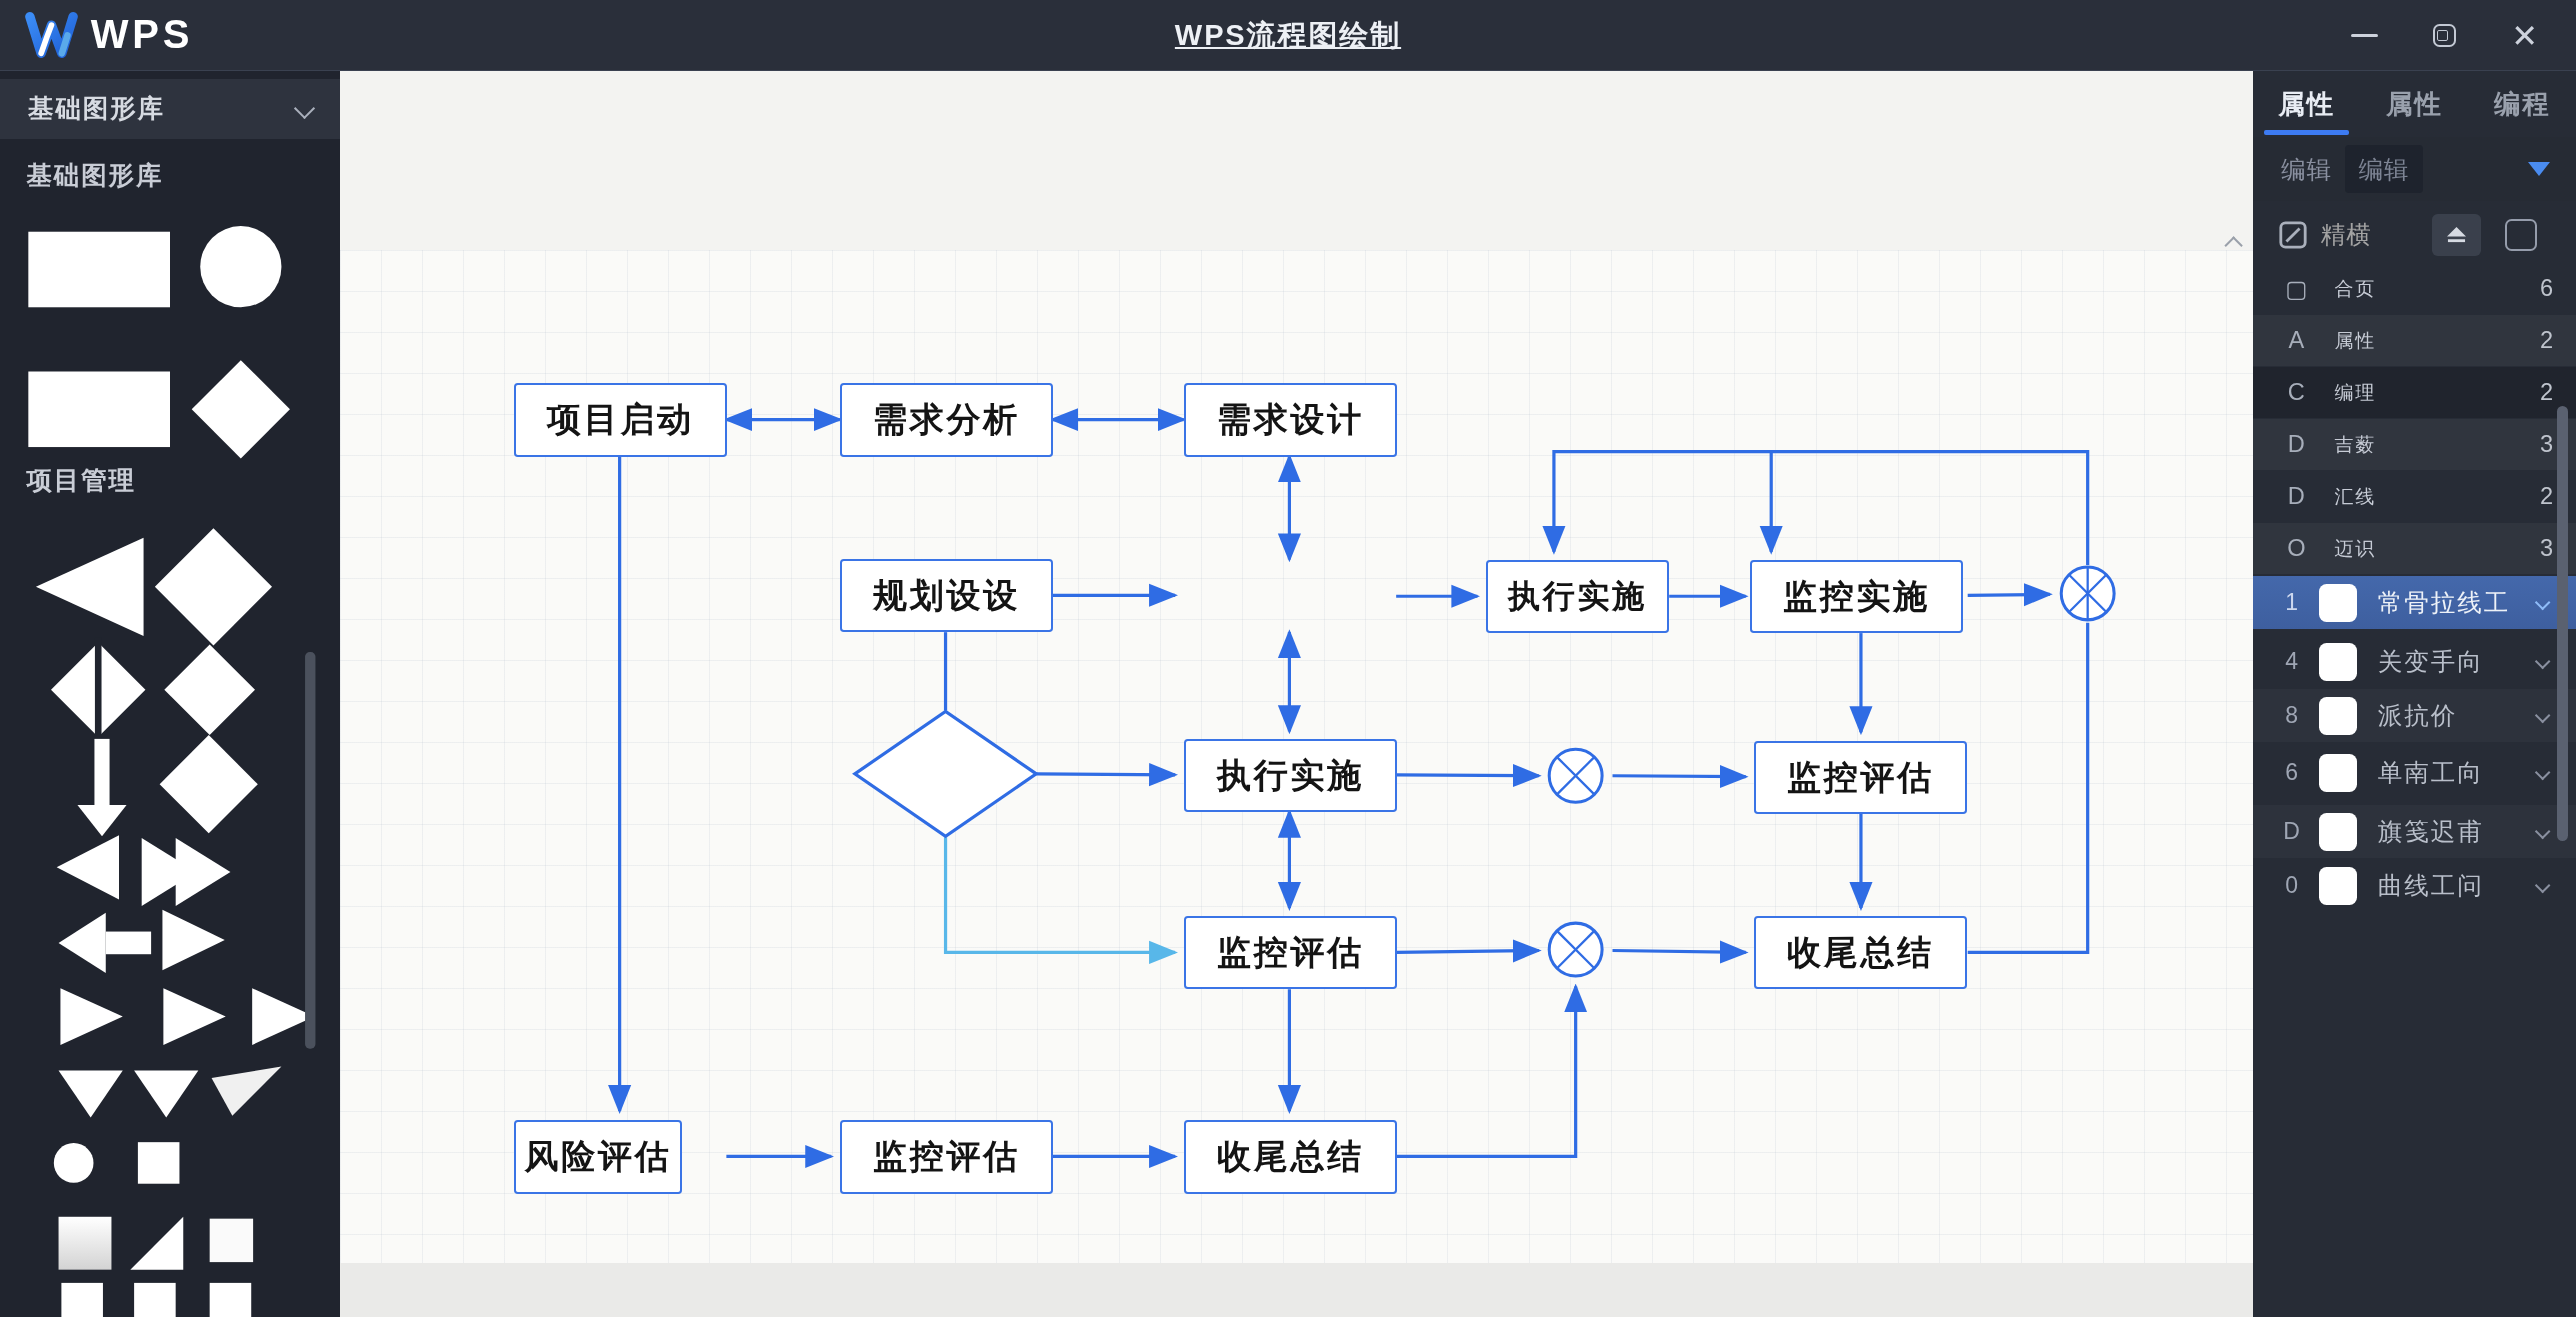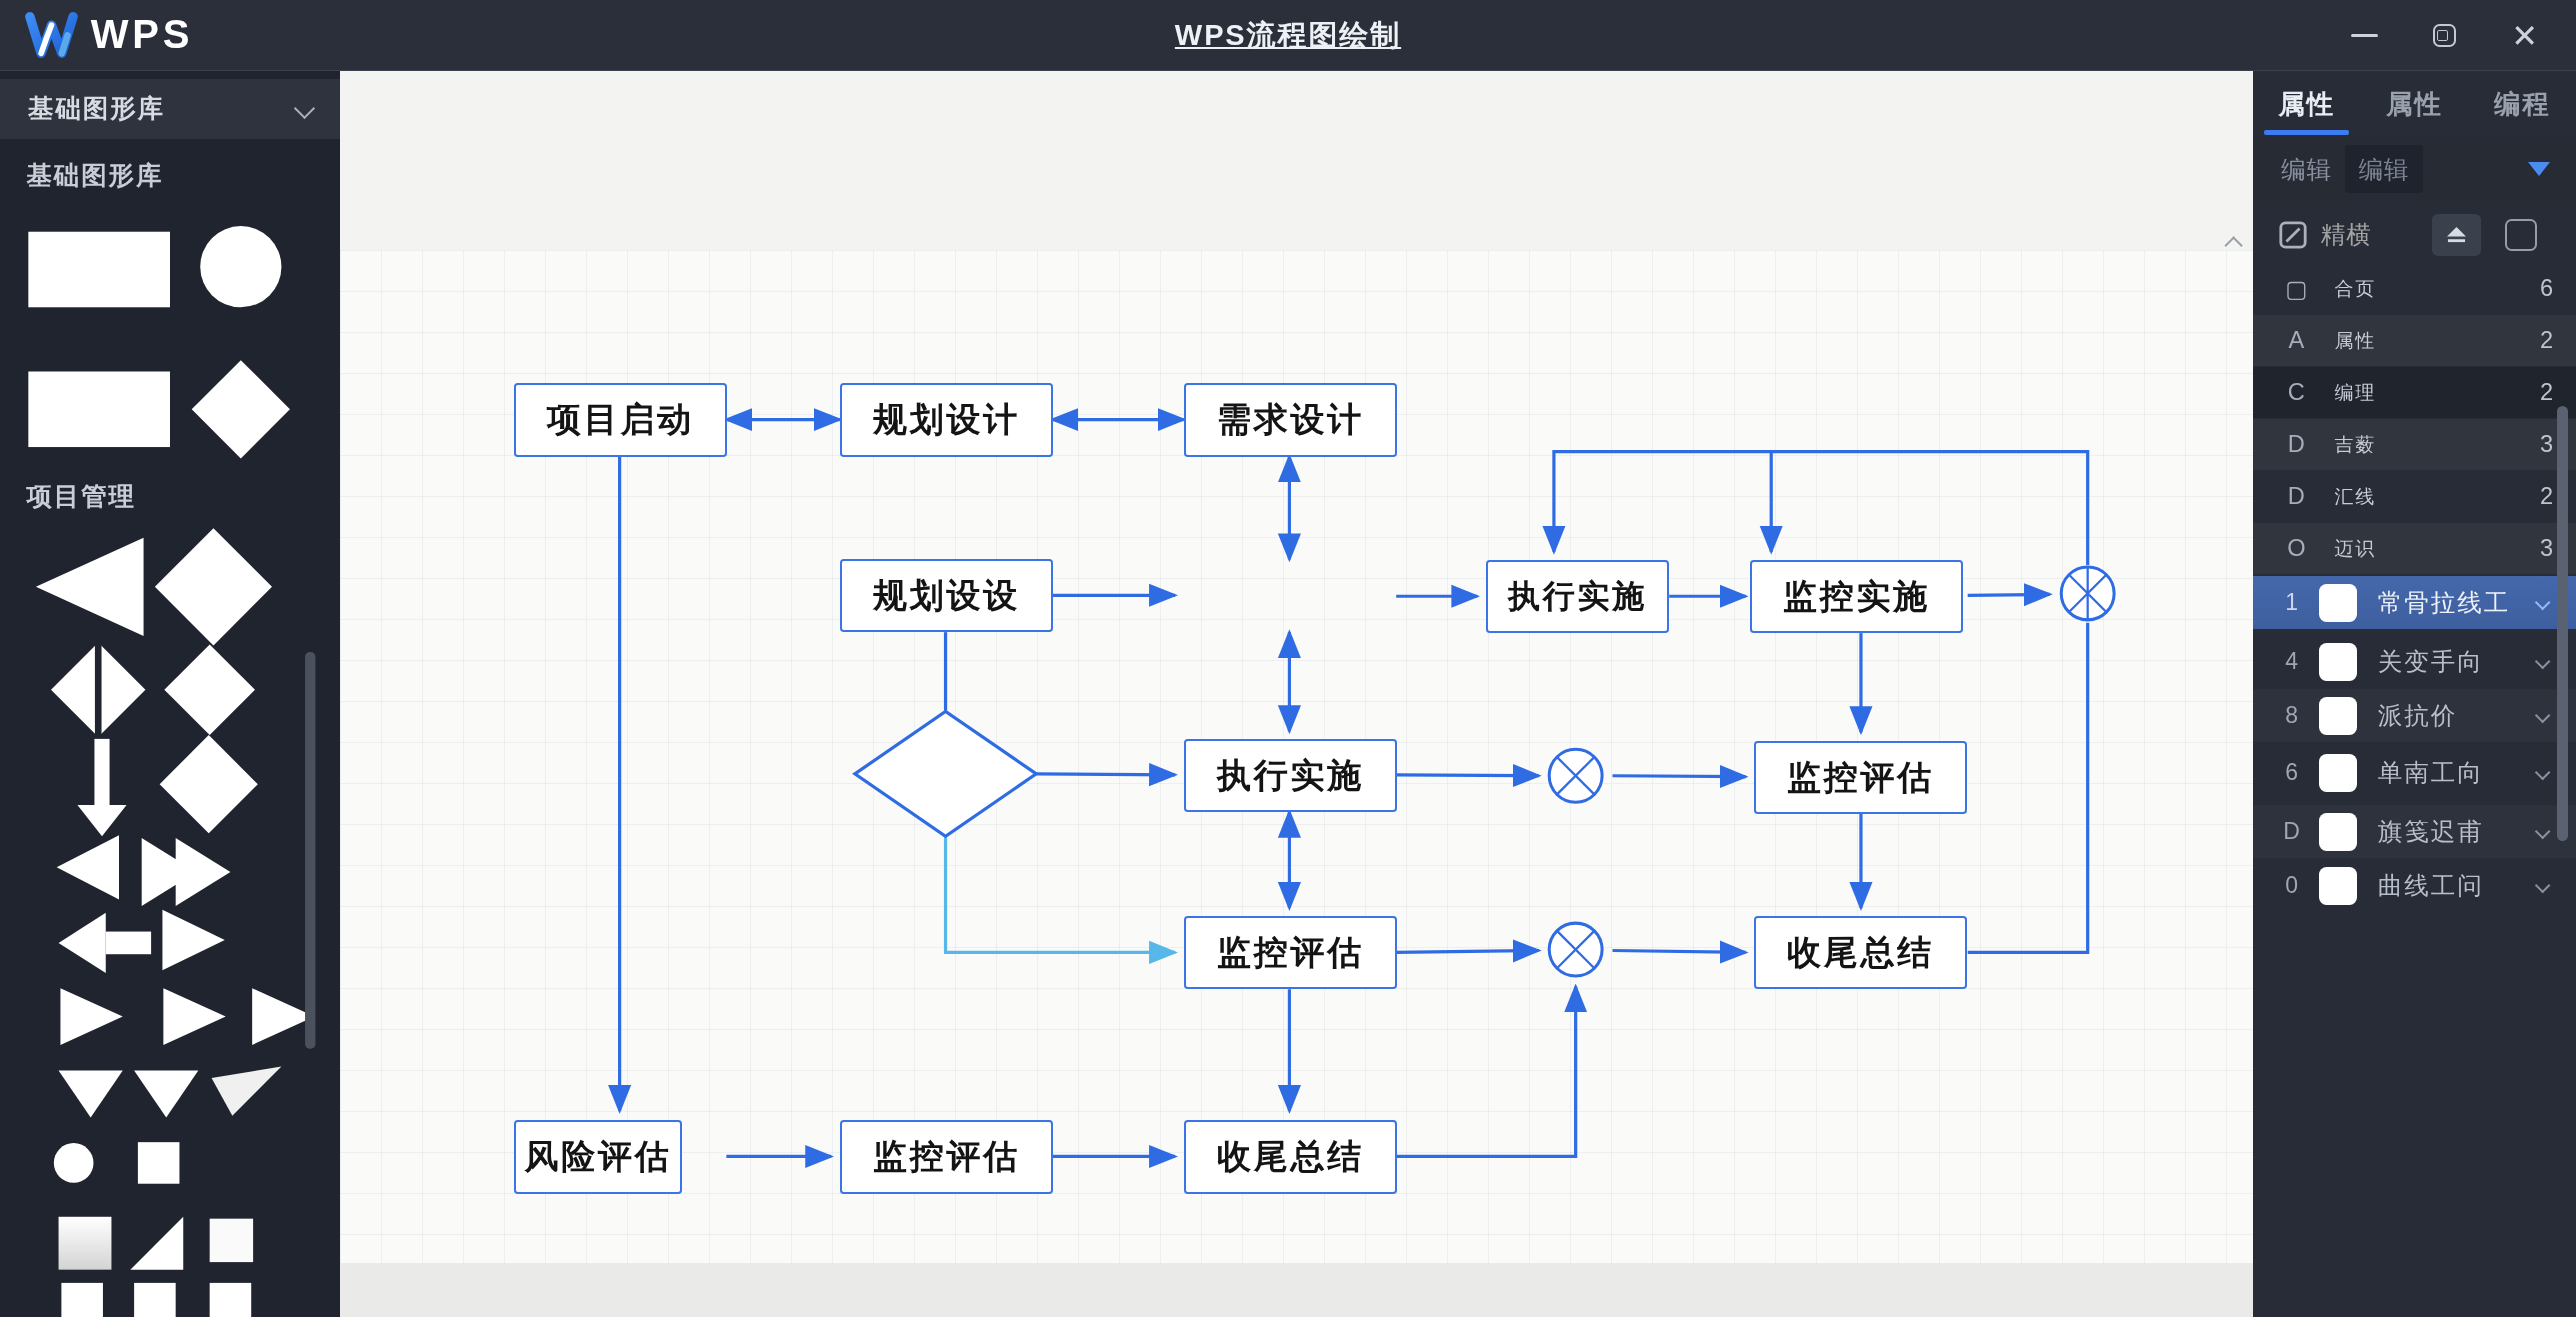--- a/index.html
+++ b/index.html
@@ -17,21 +17,21 @@
   .win-max span{position:absolute;left:2.8px;top:4.7px;width:10.4px;height:10.4px;border:1.9px solid #c3c9d4;border-radius:1.9px;display:block;}
   .win-close{color:#cdd2dc;font-size:32px;line-height:1;font-weight:400;}
 
   
   .sidebar{position:absolute;left:0;top:71px;width:340px;height:1247px;background:#20242e;z-index:20;}
   .lib-header{position:absolute;left:0;top:7.6px;width:340px;height:60px;background:#2e333e;display:flex;align-items:center;padding:0 28px;color:#d7dbe2;font-size:25.5px;font-weight:600;letter-spacing:1.9px;}
   .lib-header .chev{margin-left:auto;}
   .chev{width:15px;height:15px;border-right:2.8px solid #aab0bc;border-bottom:2.8px solid #aab0bc;transform:rotate(45deg);display:inline-block;}
   .sec-label{position:absolute;left:26.4px;color:#c9cdd6;font-size:25.5px;font-weight:600;letter-spacing:1.9px;}
   .sec-label.s1{top:87px;}
-  .sec-label.s2{top:408px;}
+  .sec-label.s2{top:392px;}
   .shape-svg{position:absolute;left:0;top:0;width:340px;height:1247px;}
 
   
   .flow-area{position:absolute;left:340px;top:71px;width:1913px;height:1247px;background:#f6f6f4;z-index:10;}
   .canvas-top{position:absolute;left:0;top:0;right:0;height:179px;background:#f3f3f1;}
   .grid{position:absolute;left:0;top:179px;right:0;bottom:55px;background-color:#fafaf8;
     background-image:linear-gradient(to right,rgba(190,198,208,0.22) 0.9px,transparent 0.9px),
                      linear-gradient(to bottom,rgba(190,198,208,0.22) 0.9px,transparent 0.9px);
     background-size:41px 41px;}
   .canvas-bottom{position:absolute;left:0;bottom:0;right:0;height:55px;background:#eaeae8;}
@@ -219,21 +219,21 @@
         <line x1="1328" y1="726" x2="1288" y2="766" stroke="#2f6ce4" stroke-width="2.4"></line>
       </g>
       <g>
         <circle cx="1308" cy="930" r="28" fill="#ffffff" stroke="#2f6ce4" stroke-width="3.2"></circle>
         <line x1="1288" y1="910" x2="1328" y2="950" stroke="#2f6ce4" stroke-width="2.4"></line>
         <line x1="1328" y1="910" x2="1288" y2="950" stroke="#2f6ce4" stroke-width="2.4"></line>
       </g>
     </svg>
 
     <div class="nodebox" style="left:174px;top:312px;width:213px;height:74px;">项目启动</div>
-    <div class="nodebox" style="left:500px;top:312px;width:213px;height:74px;">规划设计</div>
+    <div class="nodebox" style="left:500px;top:312px;width:213px;height:74px;">需求分析</div>
     <div class="nodebox" style="left:844px;top:312px;width:213px;height:74px;">需求设计</div>
     <div class="nodebox" style="left:500px;top:488px;width:213px;height:73px;">规划设设</div>
     <div class="nodebox" style="left:1146px;top:489px;width:183px;height:73px;font-size:32px;">执行实施</div>
     <div class="nodebox" style="left:1410px;top:489px;width:213px;height:73px;">监控实施</div>
     <div class="nodebox" style="left:844px;top:668px;width:213px;height:73px;">执行实施</div>
     <div class="nodebox" style="left:1414px;top:670px;width:213px;height:73px;">监控评估</div>
     <div class="nodebox" style="left:844px;top:845px;width:213px;height:73px;">监控评估</div>
     <div class="nodebox" style="left:1414px;top:845px;width:213px;height:73px;">收尾总结</div>
     <div class="nodebox" style="left:174px;top:1049px;width:168px;height:74px;">风险评估</div>
     <div class="nodebox" style="left:500px;top:1049px;width:213px;height:74px;">监控评估</div>

